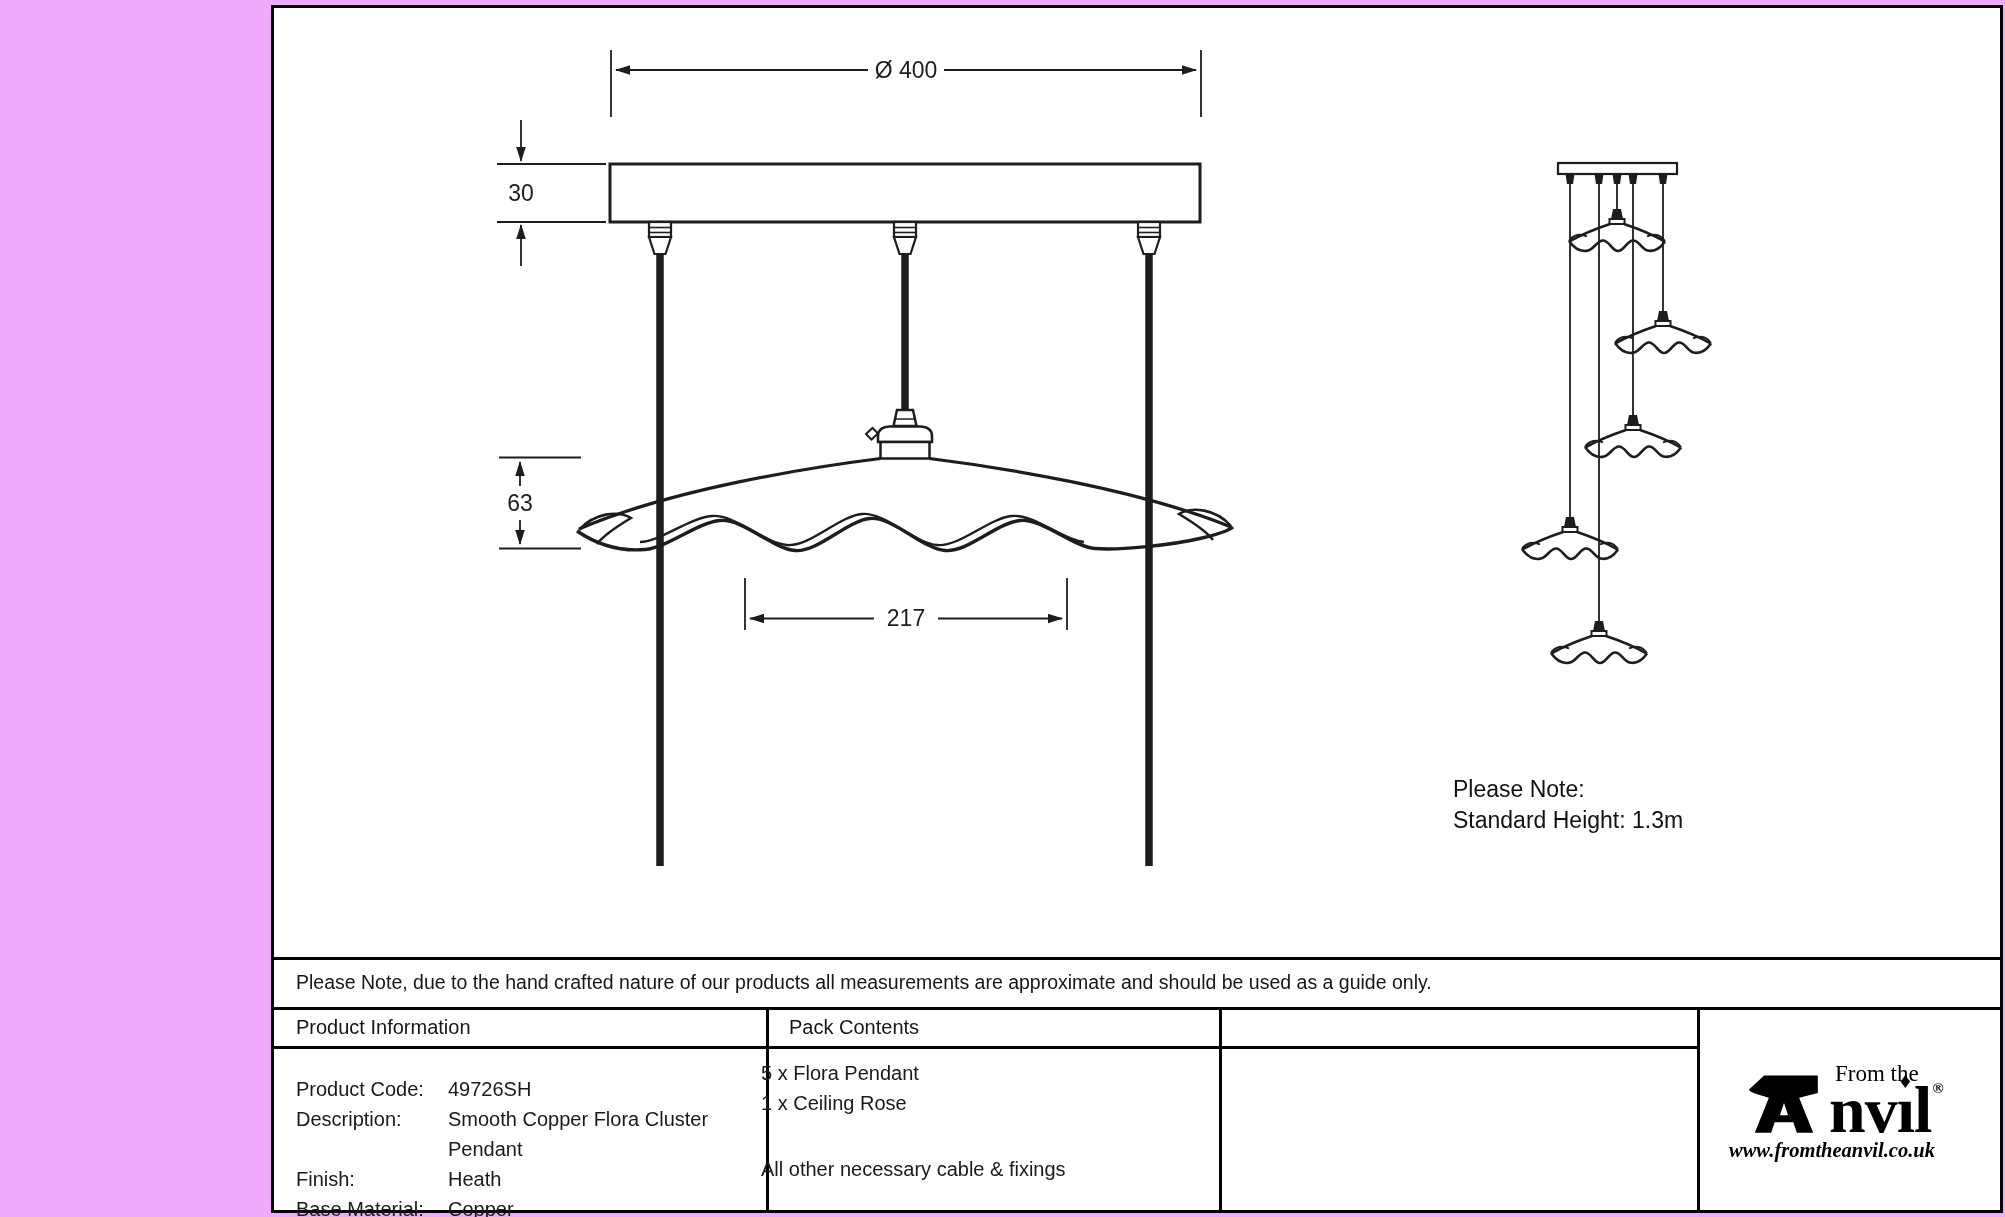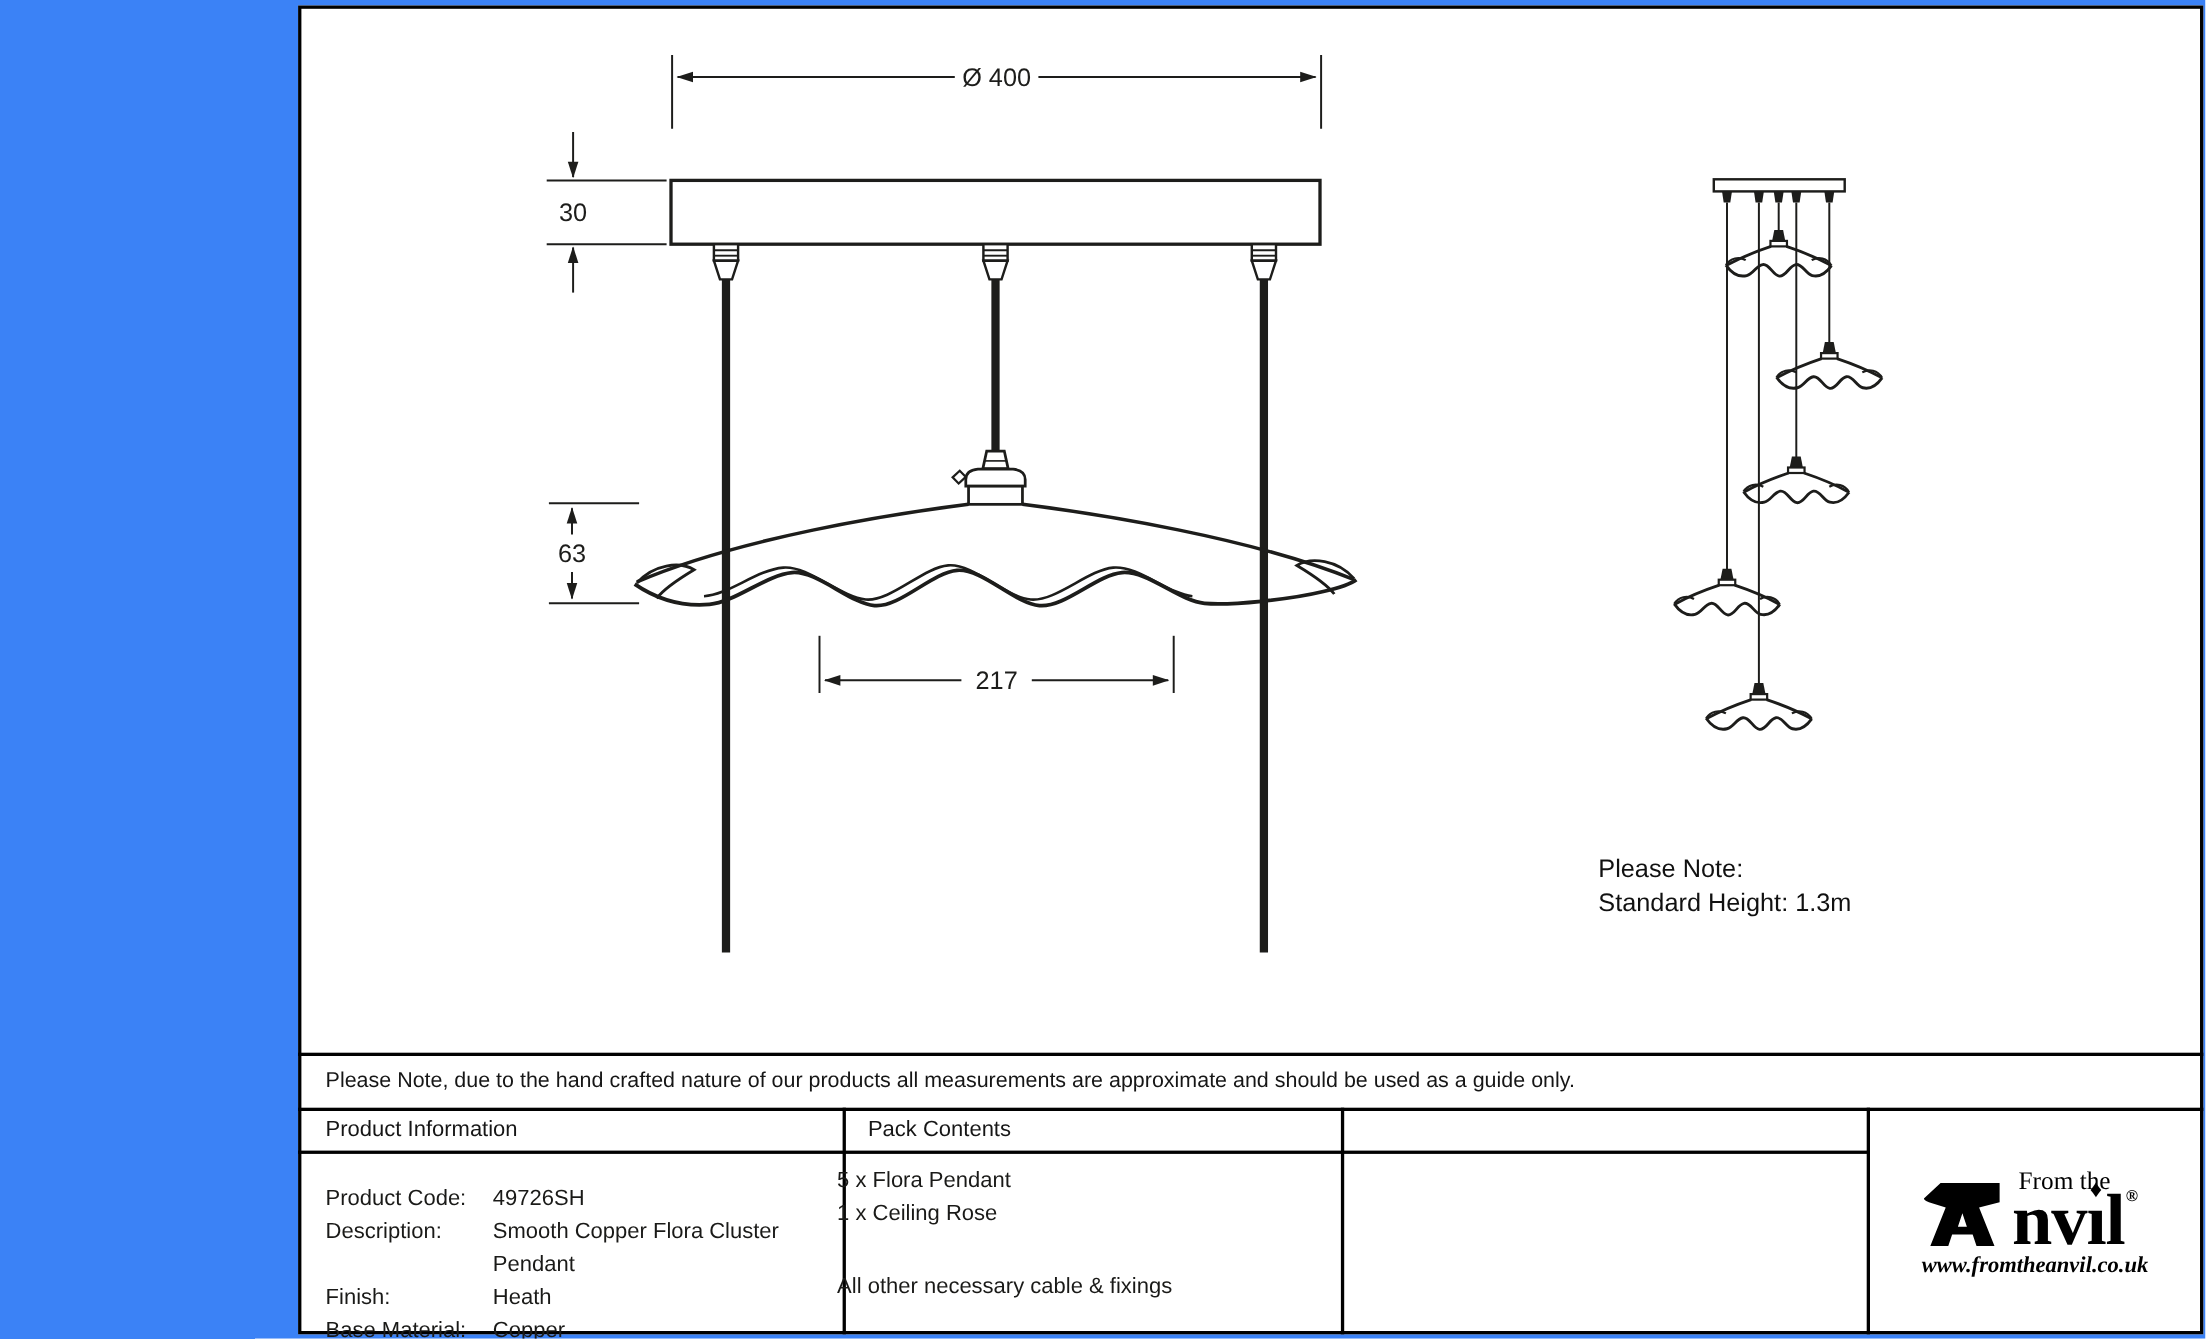--- a/index.html
+++ b/index.html
@@ -1,16 +1,16 @@
 <!DOCTYPE html>
 <html><head>
 <meta charset="utf-8">
 <style>
   html,body{margin:0;padding:0;background:#fff;}
-  .page{position:relative;width:2005px;height:1217px;background:#3b82f6;overflow:hidden;
+  .page{position:relative;width:2005px;height:1217px;background:#f0abfc;overflow:hidden;
         font-family:"Liberation Sans",sans-serif;color:#1a1a18;}
   .sheet{position:absolute;left:271px;top:5px;width:1732px;height:1208px;
          border:3px solid #000;box-sizing:border-box;background:#fff;}
   svg{position:absolute;}
   svg text{font-family:"Liberation Sans",sans-serif;fill:#1d1d1b;}
   .dim-label{font-size:23px;}
 
   
   .hline,.vline{position:absolute;background:#000;}
   .ftext{position:absolute;white-space:nowrap;font-size:20px;color:#161616;}
@@ -32,21 +32,21 @@
   .logo{position:absolute;left:1735px;top:1053px;width:230px;height:112px;color:#000;}
   .logo .anvil-glyph{position:absolute;left:6px;top:12px;}
   .logo .from-the{position:absolute;left:100px;top:8px;font-family:"Liberation Serif",serif;
                   font-size:23px;white-space:nowrap;}
   .logo .wordmark{position:absolute;left:94px;top:24px;font-family:"Liberation Serif",serif;
                   font-weight:bold;font-size:66px;line-height:1;letter-spacing:-1px;white-space:nowrap;}
   .logo .i-wrap{position:relative;display:inline-block;}
   .logo .diamond{position:absolute;left:50%;top:-0.30em;transform:translateX(-50%);
                  font-size:22px;letter-spacing:0;}
   .logo .reg{font-size:15px;position:relative;top:-2.6em;left:1px;letter-spacing:0;}
-  .logo .brand-url{position:absolute;left:-6px;top:86px;width:242px;text-align:center;
+  .logo .brand-url{position:absolute;left:-6px;top:86px;width:242px;text-align:left;
                    font-family:"Liberation Serif",serif;font-style:italic;font-weight:bold;
                    font-size:20.5px;white-space:nowrap;}
 </style>
 </head>
 <body>
 
 <div class="page">
   <div class="sheet"></div>
 
   <svg style="left:271px;top:5px;" width="1732" height="953" viewBox="271 5 1732 953">

